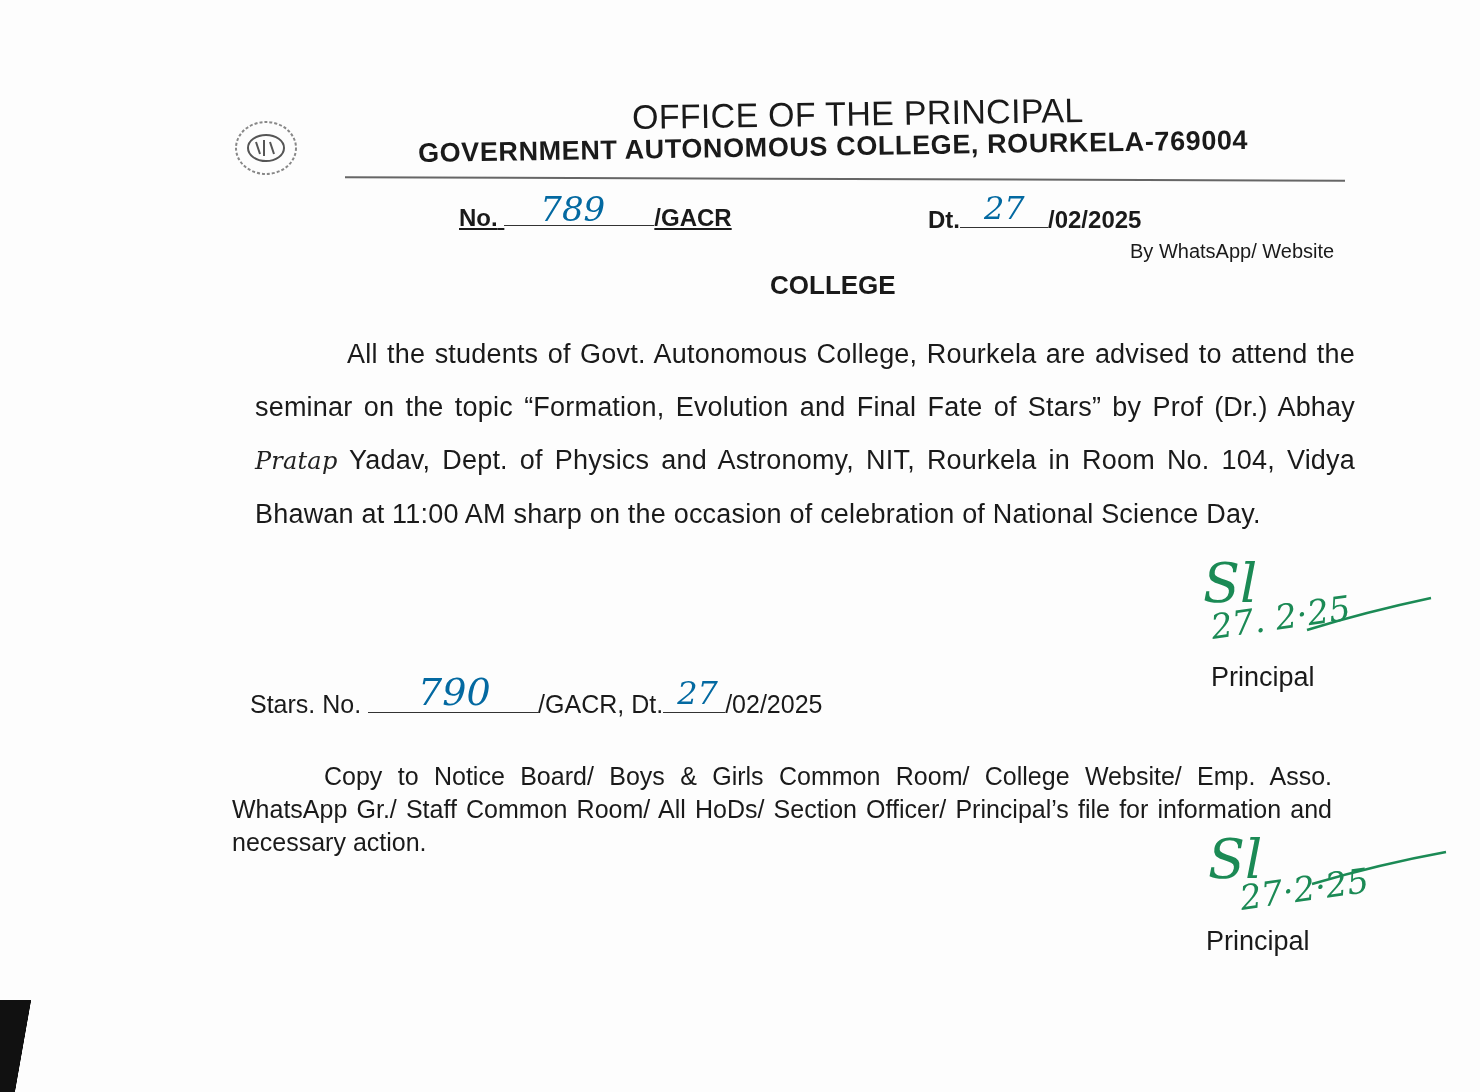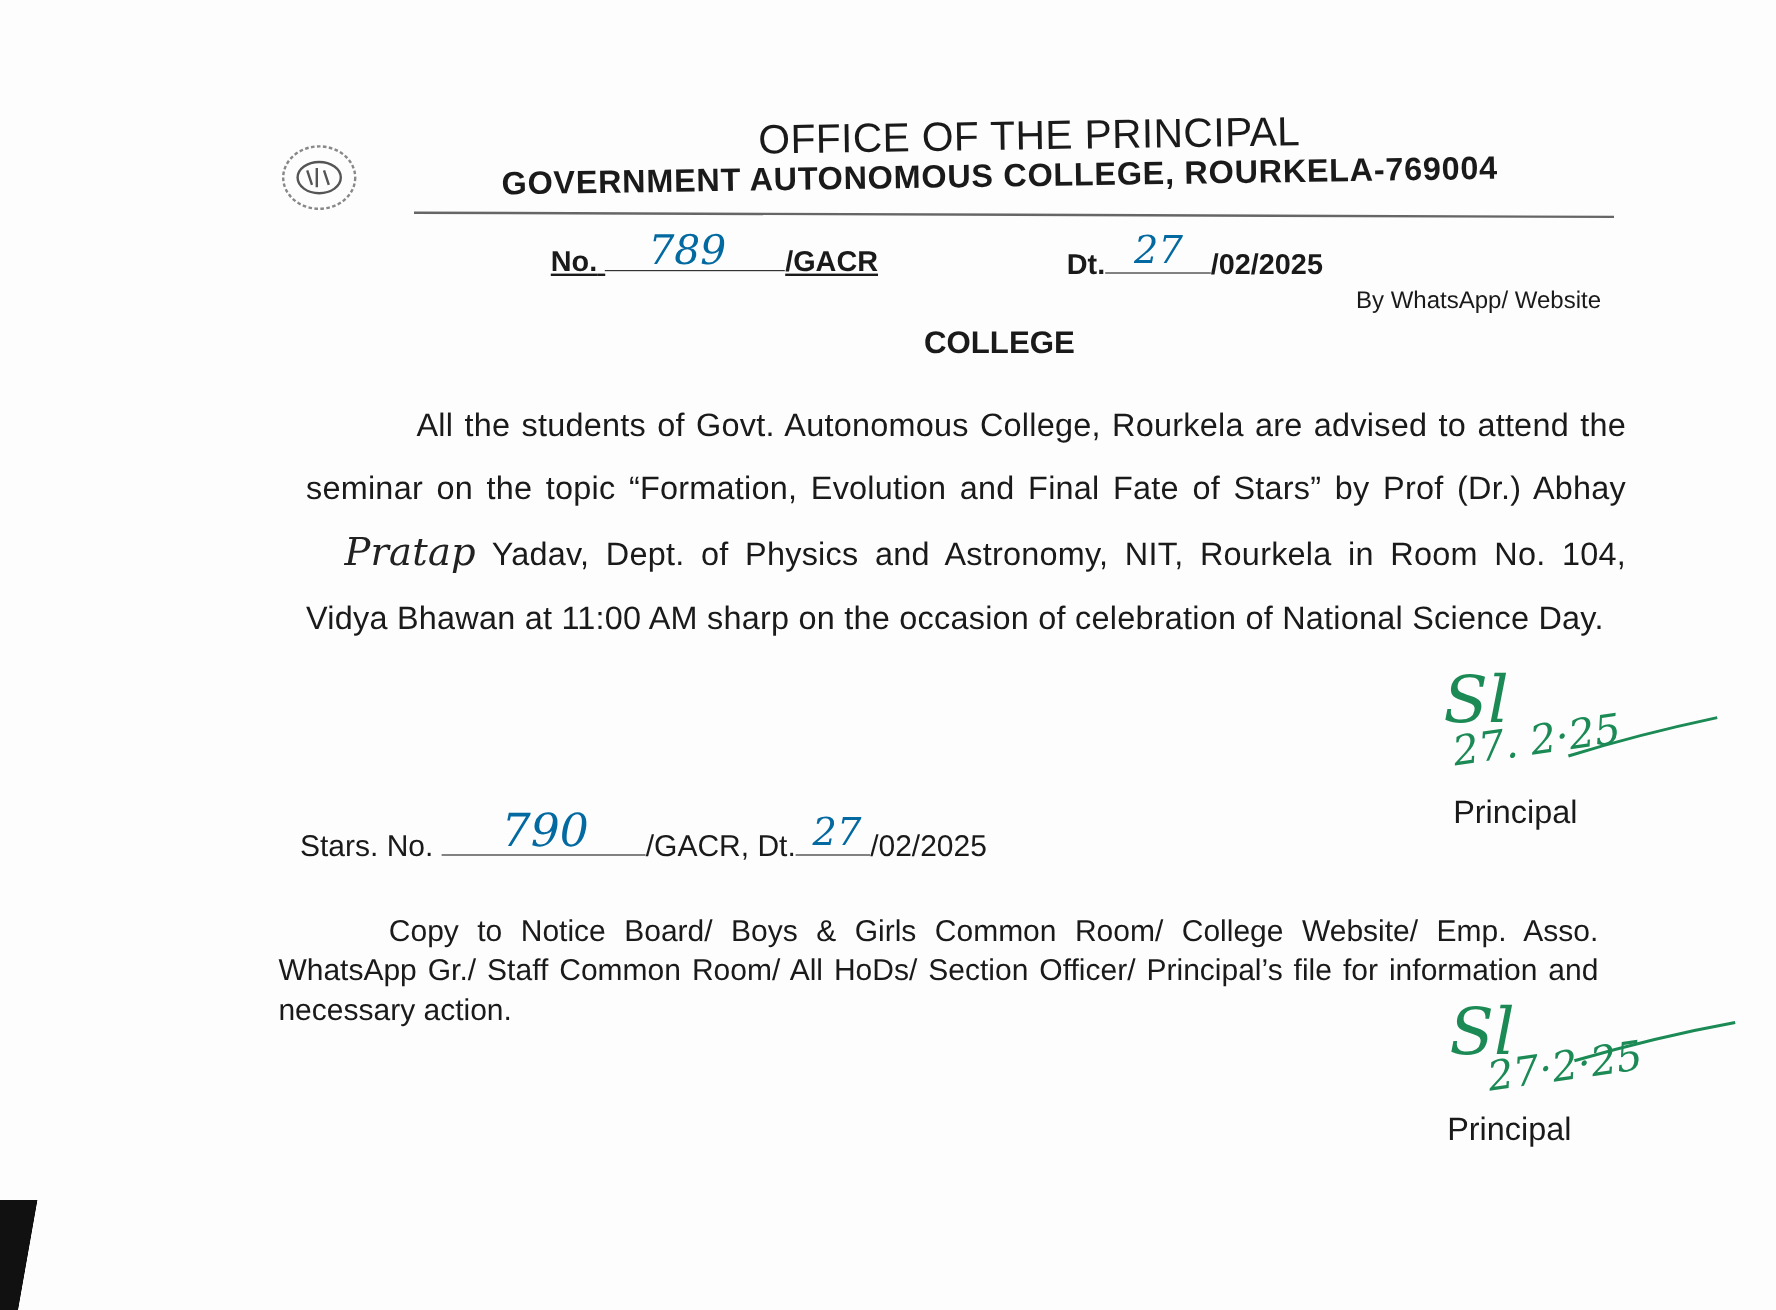--- a/index.html
+++ b/index.html
@@ -20,31 +20,31 @@
   }
   .h1 { left: 632px; top: 98px; font-size: 34px; letter-spacing: 0.3px; transform: rotate(-0.9deg); transform-origin: left; }
   .h2 { left: 418px; top: 138px; font-size: 27px; font-weight: bold; letter-spacing: 0.6px; transform: rotate(-0.9deg); transform-origin: left; }
   .rule { position: absolute; left: 345px; top: 178px; width: 1000px; height: 2px; background: #666; transform: rotate(0.2deg); }
 
   .no-lbl { left: 459px; top: 203px; font-size: 24px; font-weight: bold; text-decoration: underline; }
   .blank { display: inline-block; border-bottom: 1.5px solid #333; position: relative; vertical-align: baseline; }
   .hand { font-family: "DejaVu Serif", serif; font-style: italic; color: #0369a1; position: absolute; }
   .hand-green { font-family: "DejaVu Serif", serif; font-style: italic; color: #1b8a55; position: absolute; }
 
-  .dt { left: 889px; top: 205px; font-size: 24px; font-weight: bold; }
+  .dt { left: 928px; top: 205px; font-size: 24px; font-weight: bold; }
   .via { left: 1130px; top: 240px; font-size: 20px; }
   .notice-title { left: 770px; top: 270px; font-size: 26px; font-weight: bold; }
 
   .body-para {
     position: absolute; left: 255px; top: 328px; width: 1100px;
     font-size: 27px; line-height: 53px; text-align: justify; text-align-last: left;
     letter-spacing: 0.2px;
   }
   .body-para .indent { display: inline-block; width: 92px; }
-  .inline-hand { font-family: "DejaVu Serif", serif; font-style: italic; color: #222; font-size: 32px; margin-left: 32px; }
+  .inline-hand { font-family: "DejaVu Serif", serif; font-style: italic; color: #222; font-size: 24px; }
 
   .sig1 { left: 1195px; top: 552px; width: 240px; height: 140px; }
   .sig2 { left: 1200px; top: 828px; width: 250px; height: 130px; }
   .sig-mark { font-size: 54px; left: 8px; top: 0; }
   .sig-date { font-size: 34px; left: 16px; top: 55px; transform: rotate(-8deg); transform-origin: left; }
   .principal-lbl { font-size: 27px; }
 
   .memo { left: 250px; top: 690px; font-size: 25px; }
   .copy-para {
     position: absolute; left: 232px; top: 760px; width: 1100px;

